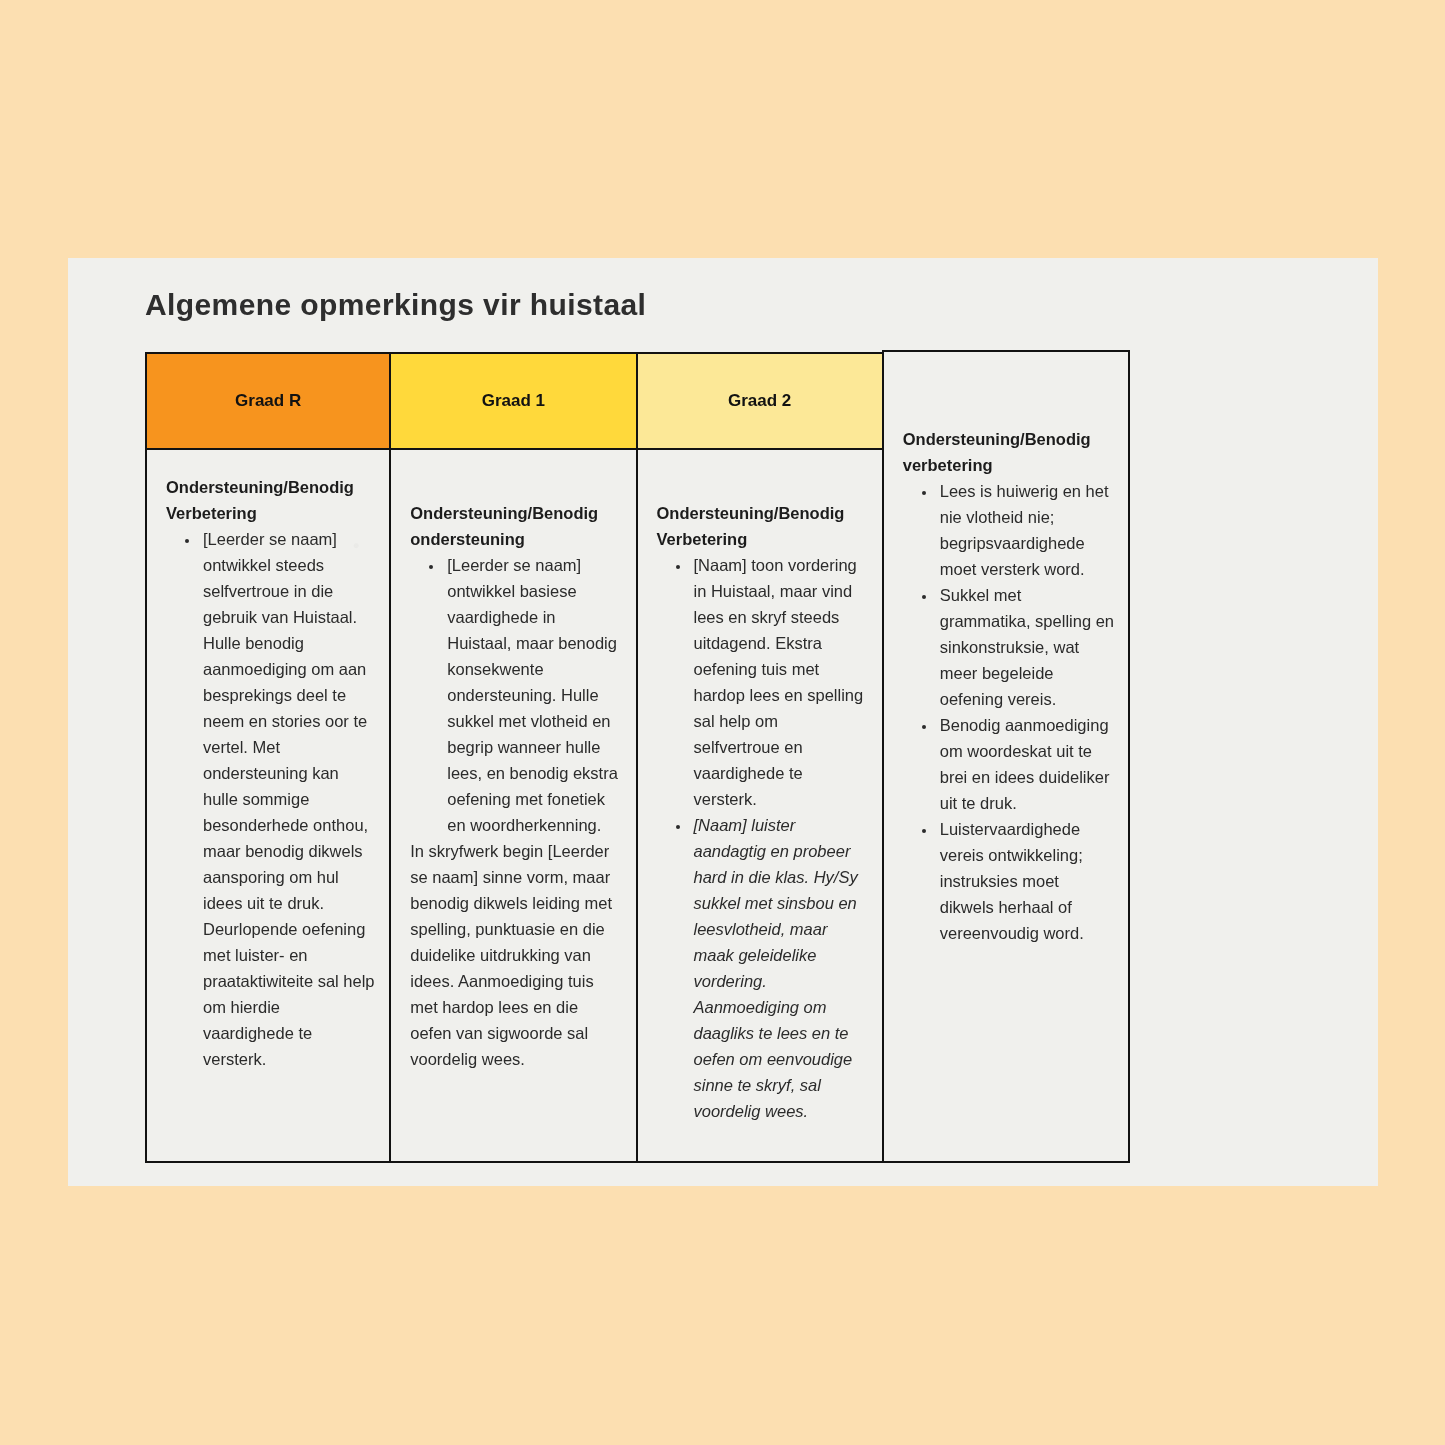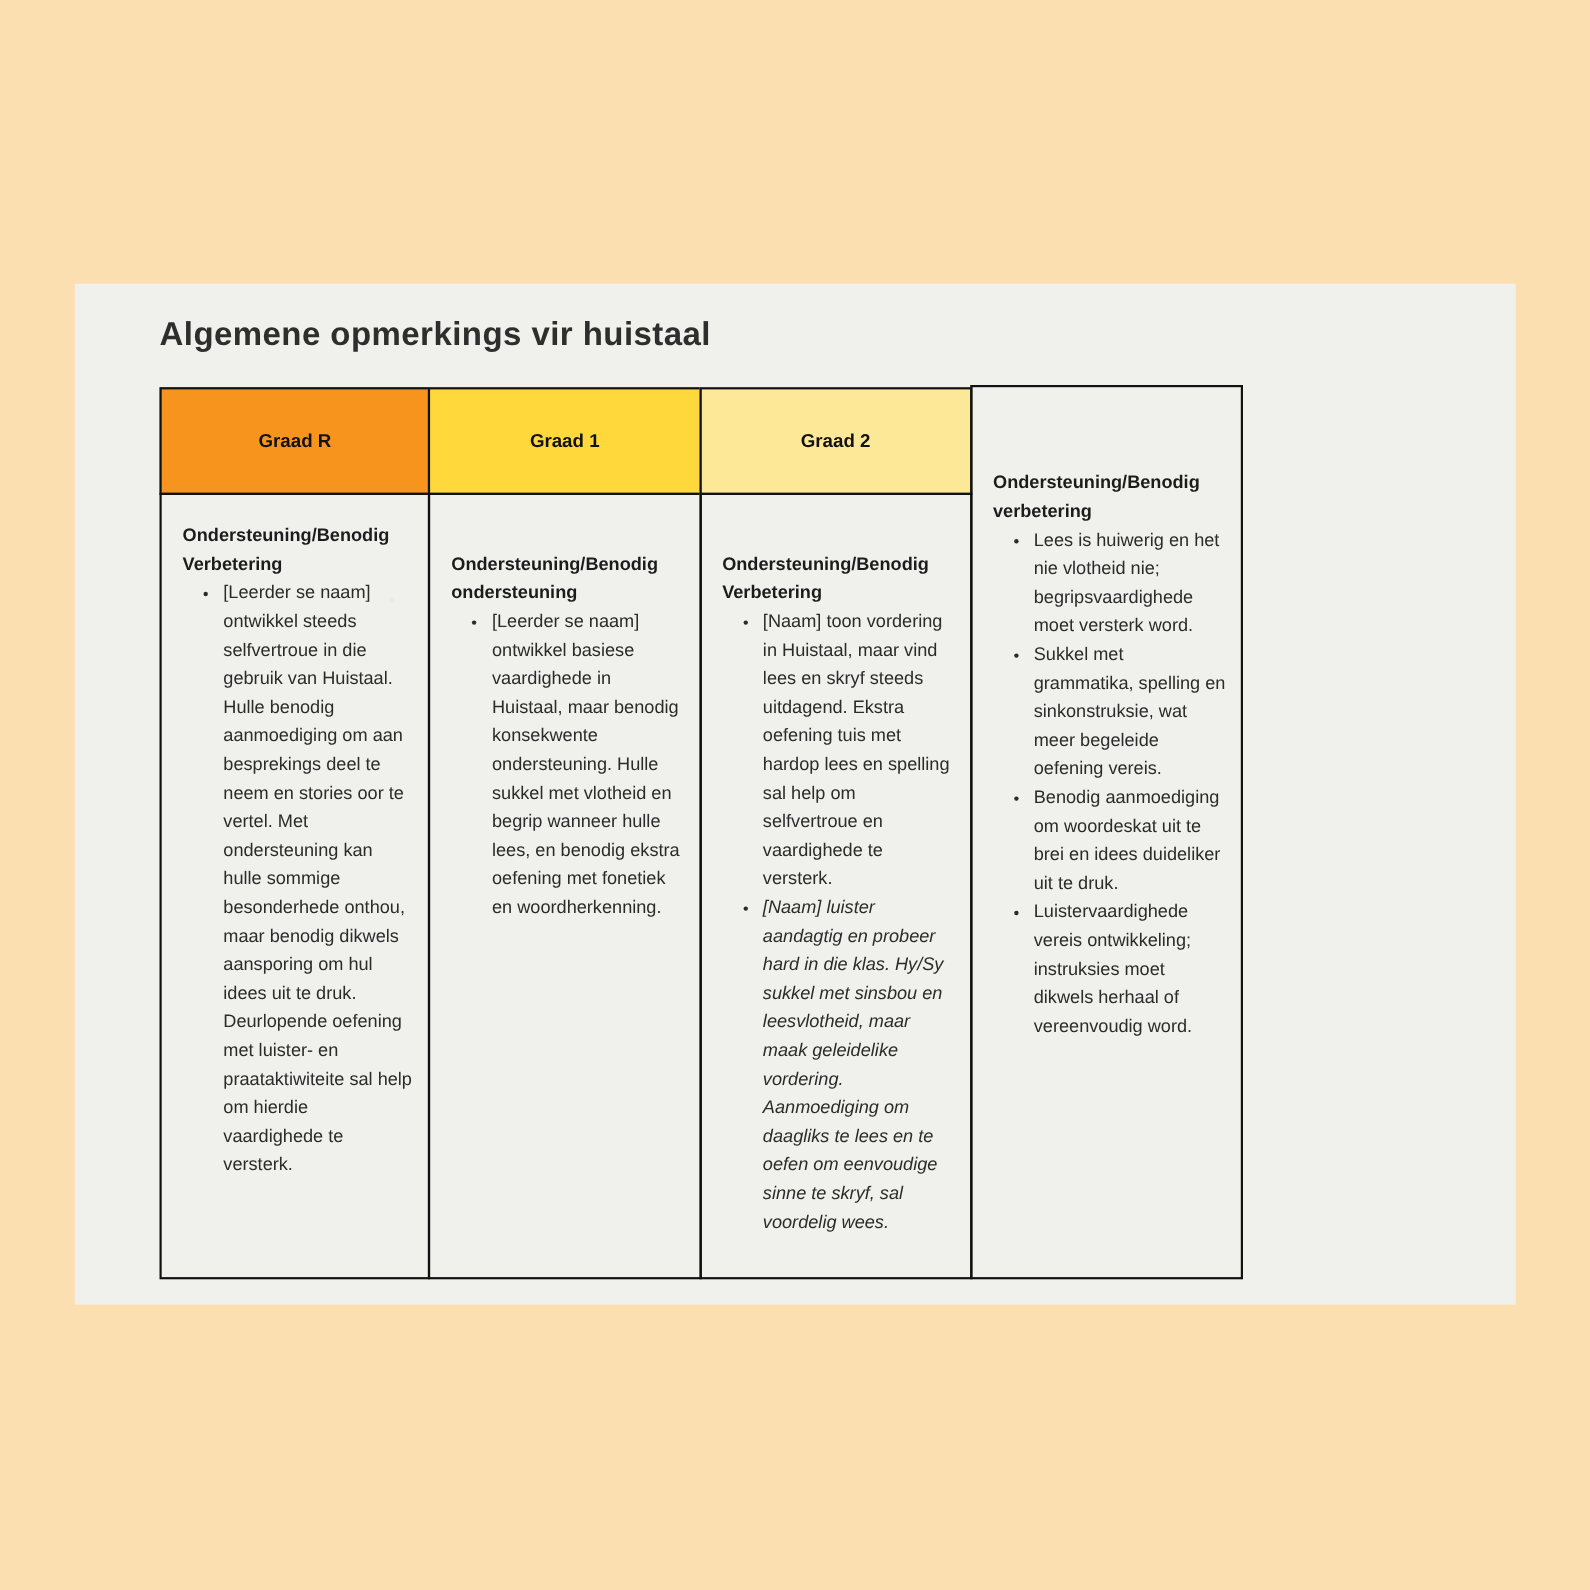--- a/index.html
+++ b/index.html
@@ -131,20 +131,21 @@
   <section class="col">
     <div class="col-header" style="background: rgb(255, 217, 59);">
       <span class="col-header-label">Graad 1</span>
     </div>
     <div class="col-body">
       <p class="cell-heading">Ondersteuning/Benodig ondersteuning</p>
       <div class="blocks">
             <ul>
               <li>[Leerder se naam] ontwikkel basiese vaardighede in Huistaal, maar benodig konsekwente ondersteuning. Hulle sukkel met vlotheid en begrip wanneer hulle lees, en benodig ekstra oefening met fonetiek en woordherkenning.</li>
             </ul>
+            <p class="para">In skryfwerk begin [Leerder se naam] sinne vorm, maar benodig dikwels leiding met spelling, punktuasie en die duidelike uitdrukking van idees. Aanmoediging tuis met hardop lees en die oefen van sigwoorde sal voordelig wees.</p>
           </div>
     </div>
   </section>
 
   <section class="col">
     <div class="col-header" style="background: rgb(252, 232, 151); text-align: center;">
       <span class="col-header-label">Graad 2</span>
     </div>
     <div class="col-body">
       <p class="cell-heading">Ondersteuning/Benodig Verbetering</p>

